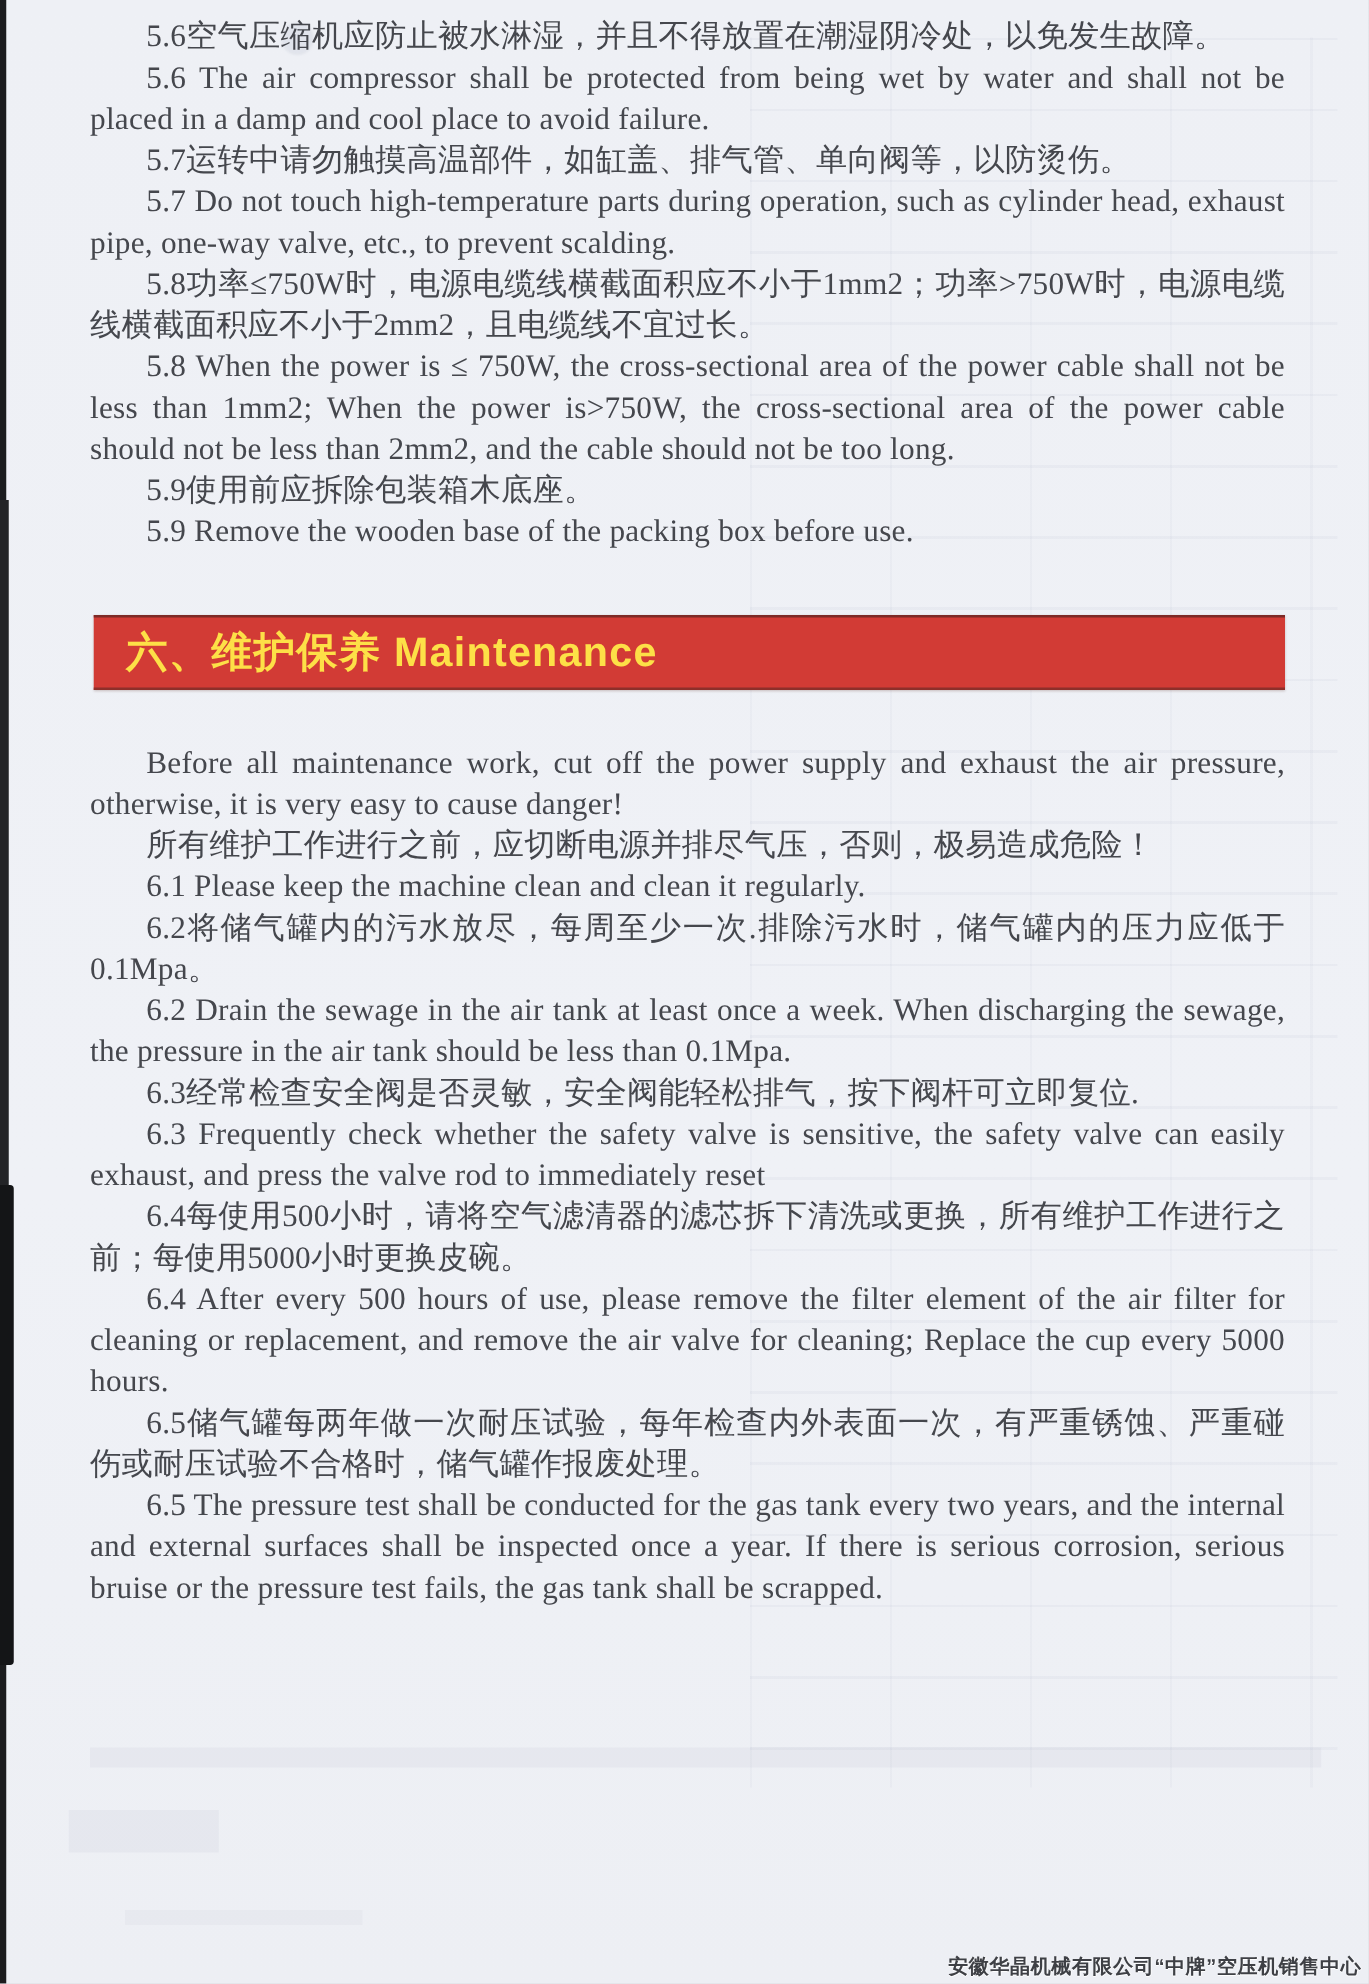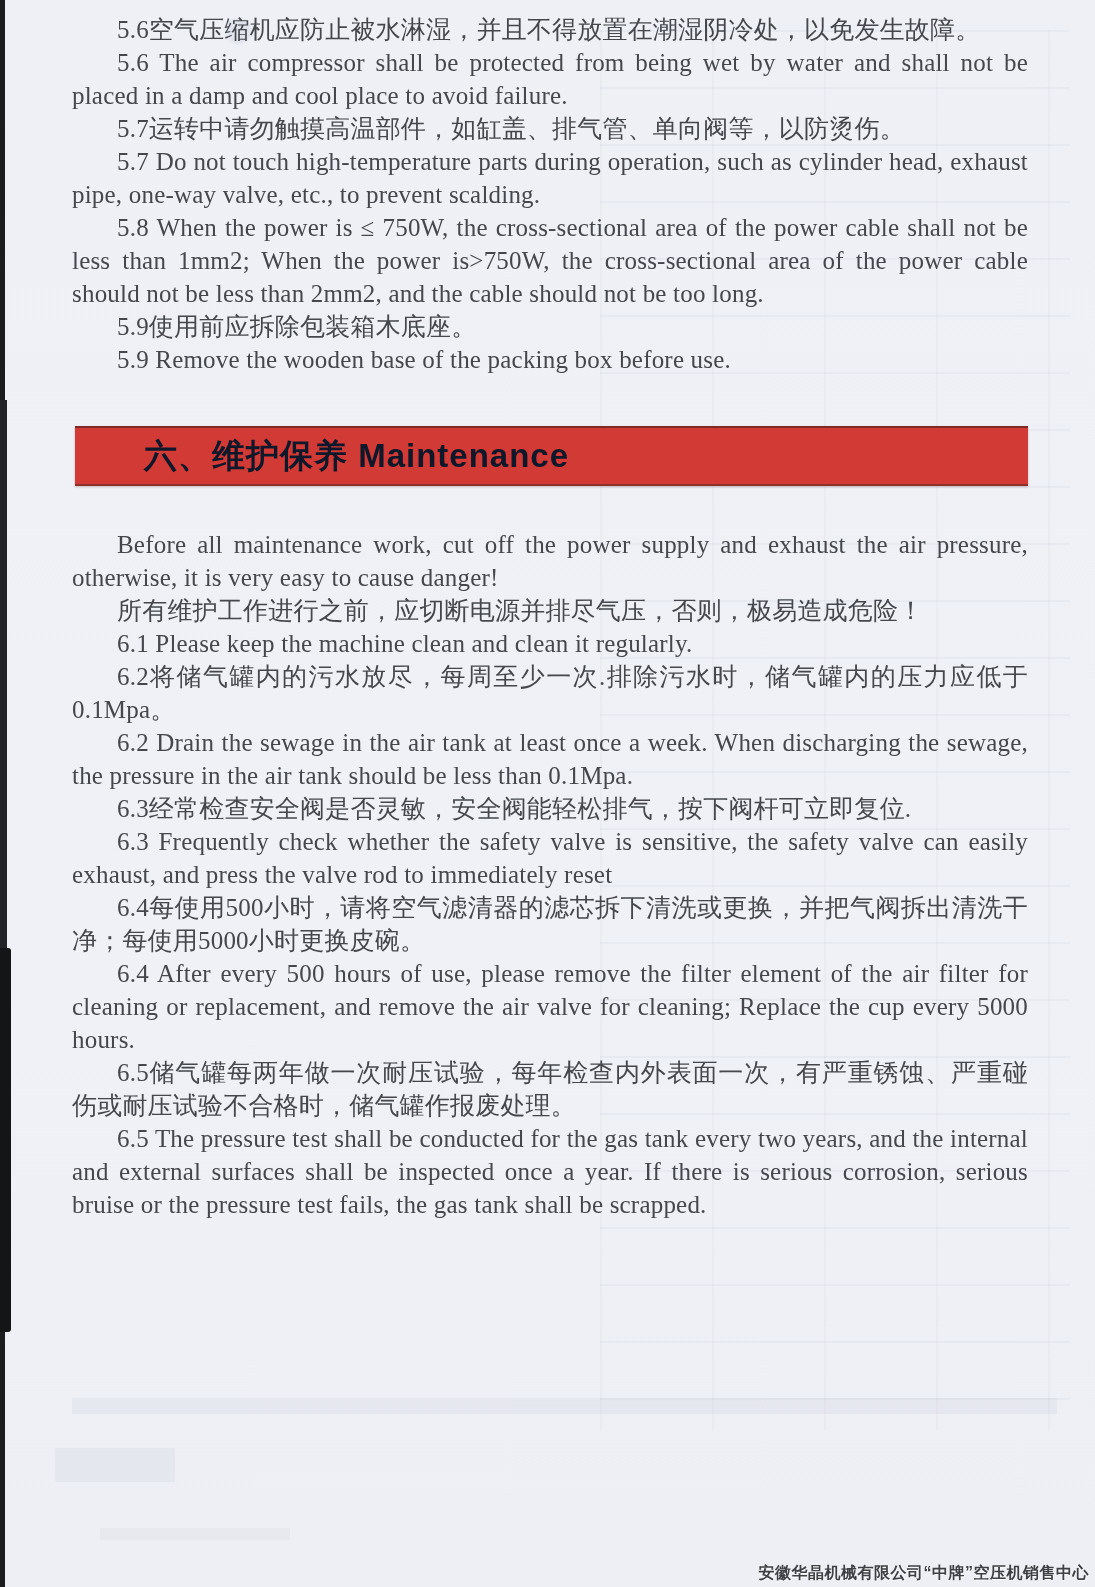--- a/index.html
+++ b/index.html
@@ -47,25 +47,24 @@
     background:#d23b35;
     border-top:2px solid #7d2b27;
     border-bottom:2px solid #8e2f2a;
     box-shadow:0 1px 2px rgba(80,30,25,0.25);
     display:flex;align-items:center;
   }
   .banner-title{
     font-family:"Liberation Sans","DejaVu Sans",sans-serif;
     font-weight:bold;
     font-size:33px;
-    color:#0f172a;
+    color:#fde047;
     padding-left:26px;
     letter-spacing:1px;
     white-space:nowrap;
-    margin-left:43px;
   }
   .watermark{
     position:absolute;right:6px;bottom:3px;
     font-family:"Liberation Sans","DejaVu Sans",sans-serif;
     font-weight:bold;
     font-size:16px;
     color:#3e4045;
     letter-spacing:0.5px;
     text-shadow:0 1px 0 rgba(255,255,255,0.9),1px 0 0 rgba(255,255,255,0.55);
     white-space:nowrap;
@@ -84,36 +83,37 @@
   <div class="edge-stripe"></div>
   <div class="edge-stripe-mid"></div>
   <div class="edge-stripe-thick"></div>
 
   <div class="content">
 
     <p class="para">5.6空气压缩机应防止被水淋湿，并且不得放置在潮湿阴冷处，以免发生故障。</p>
     <p class="para">5.6 The air compressor shall be protected from being wet by water and shall not be placed in a damp and cool place to avoid failure.</p>
     <p class="para">5.7运转中请勿触摸高温部件，如缸盖、排气管、单向阀等，以防烫伤。</p>
     <p class="para">5.7 Do not touch high-temperature parts during operation, such as cylinder head, exhaust pipe, one-way valve, etc., to prevent scalding.</p>
+    <p class="para">5.8功率≤750W时，电源电缆线横截面积应不小于1mm2；功率&gt;750W时，电源电缆线横截面积应不小于2mm2，且电缆线不宜过长。</p>
     <p class="para">5.8 When the power is ≤ 750W, the cross-sectional area of the power cable shall not be less than 1mm2; When the power is&gt;750W, the cross-sectional area of the power cable should not be less than 2mm2, and the cable should not be too long.</p>
     <p class="para">5.9使用前应拆除包装箱木底座。</p>
     <p class="para">5.9 Remove the wooden base of the packing box before use.</p>
 
     <div class="banner">
       <span class="banner-title">六、维护保养 Maintenance</span>
     </div>
 
     <p class="para">Before all maintenance work, cut off the power supply and exhaust the air pressure, otherwise, it is very easy to cause danger!</p>
     <p class="para">所有维护工作进行之前，应切断电源并排尽气压，否则，极易造成危险！</p>
     <p class="para">6.1 Please keep the machine clean and clean it regularly.</p>
     <p class="para">6.2将储气罐内的污水放尽，每周至少一次.排除污水时，储气罐内的压力应低于0.1Mpa。</p>
     <p class="para">6.2 Drain the sewage in the air tank at least once a week. When discharging the sewage, the pressure in the air tank should be less than 0.1Mpa.</p>
     <p class="para">6.3经常检查安全阀是否灵敏，安全阀能轻松排气，按下阀杆可立即复位.</p>
     <p class="para">6.3 Frequently check whether the safety valve is sensitive, the safety valve can easily exhaust, and press the valve rod to immediately reset</p>
-    <p class="para">6.4每使用500小时，请将空气滤清器的滤芯拆下清洗或更换，并把气阀拆出清洗干净；每使用5000小时更换皮碗。</p>
+    <p class="para">6.4每使用500小时，请将空气滤清器的滤芯拆下清洗或更换，所有维护工作进行之前；每使用5000小时更换皮碗。</p>
     <p class="para">6.4 After every 500 hours of use, please remove the filter element of the air filter for cleaning or replacement, and remove the air valve for cleaning; Replace the cup every 5000 hours.</p>
     <p class="para">6.5储气罐每两年做一次耐压试验，每年检查内外表面一次，有严重锈蚀、严重碰伤或耐压试验不合格时，储气罐作报废处理。</p>
     <p class="para">6.5 The pressure test shall be conducted for the gas tank every two years, and the internal and external surfaces shall be inspected once a year. If there is serious corrosion, serious bruise or the pressure test fails, the gas tank shall be scrapped.</p>
 
   </div>
 
   <div class="watermark">安徽华晶机械有限公司“中牌”空压机销售中心</div>
 
 </div>
 

